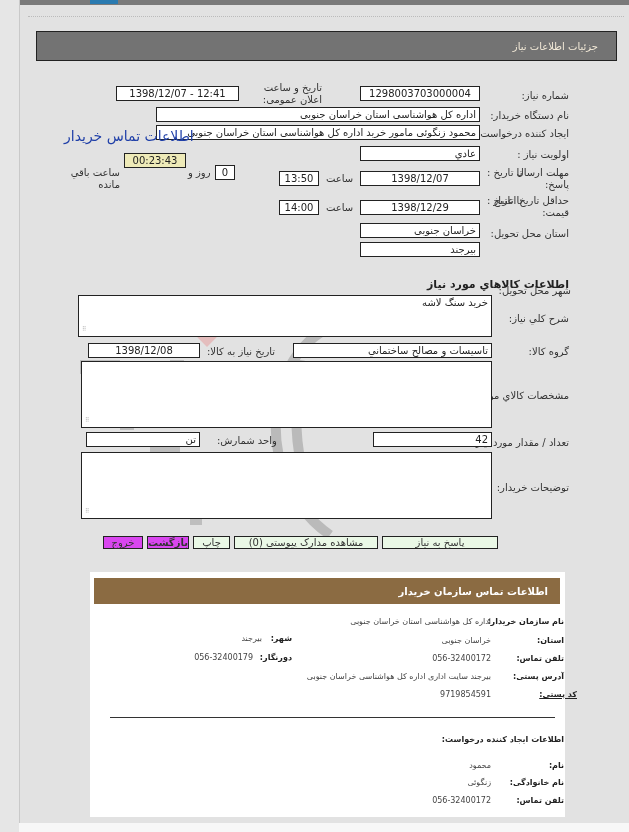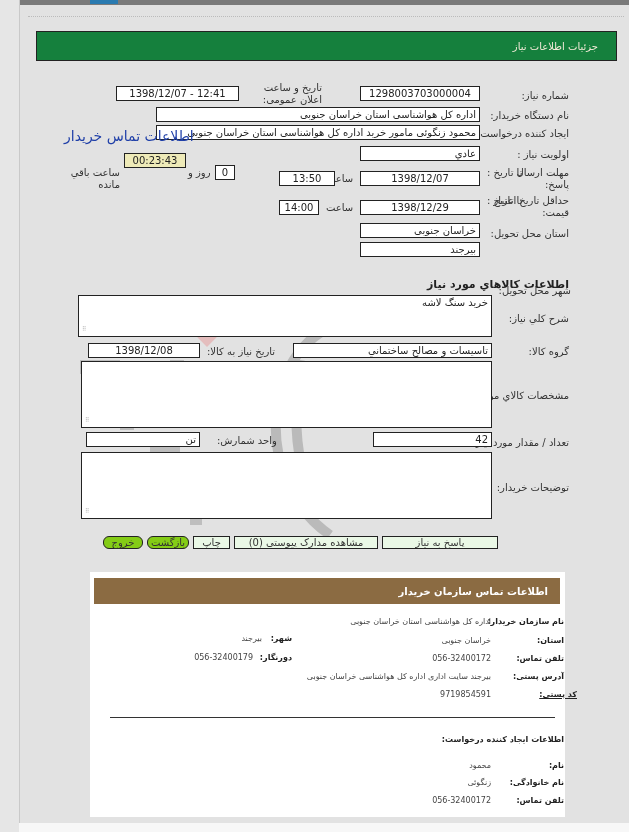--- a/index.html
+++ b/index.html
@@ -8,21 +8,21 @@
     background: #e2e2e2;
     font-family: "DejaVu Sans", sans-serif; font-size: 10px; color: #333;
   }
   .abs { position: absolute; }
   .topbar { left: 20px; top: 0; width: 609px; height: 5px; background: #7a7a7a; }
   .topbar-link { left: 90px; top: 0; width: 28px; height: 4px; background: #2a7ab0; }
   .left-rail { left: 0; top: 0; width: 19px; height: 832px; background: #e6e6e6; border-right: 1px solid #c9c9c9; }
   .dotted-line { left: 28px; top: 16px; width: 596px; border-top: 1px dotted #bbb; }
   .header-bar {
     left: 36px; top: 31px; width: 581px; height: 30px;
-    background: #15803d; border: 1px solid #222; box-sizing: border-box;
+    background: #737373; border: 1px solid #222; box-sizing: border-box;
     color: #f3ead8; font-size: 10px; direction: rtl;
     display: flex; align-items: center; padding-right: 18px;
   }
   .lbl { color: #333; font-size: 10px; direction: rtl; text-align: right; white-space: nowrap; line-height: 12px; }
   .field {
     background: #fff; border: 1px solid #222; box-sizing: border-box;
     font-size: 10px; color: #222; height: 15px; line-height: 13px;
     padding: 0 3px; white-space: nowrap; overflow: hidden;
   }
   .rtl { direction: rtl; text-align: right; }
@@ -30,21 +30,21 @@
   .yellow { background: #eeeab8; }
   .textarea { height: auto; }
   .grip { position: absolute; left: 3px; bottom: 1px; font-size: 6px; color: #aaa; letter-spacing: -1px; }
   .section-title { font-weight: bold; font-size: 11px; color: #222; direction: rtl; }
   .link { color: #1f3fa8; font-size: 14px; direction: rtl; white-space: nowrap; }
   .btn {
     position: absolute; height: 13px; border: 1px solid #222; box-sizing: border-box;
     font-size: 10px; line-height: 11px; text-align: center; direction: rtl; color: #333;
     background: #eaf8e6; cursor: pointer;
   }
-  .btn.red { background: #84cc16; border-radius: 6px; }
+  .btn.red { background: #d946ef; }
   .watermark { pointer-events: none; }
   .panel { left: 90px; top: 572px; width: 475px; height: 245px; background: #fff; }
   .panel-head {
     left: 94px; top: 578px; width: 466px; height: 26px; background: #8b6b42;
     color: #fff; font-weight: bold; font-size: 10px; direction: rtl;
     display: flex; align-items: center; padding-right: 12px; box-sizing: border-box;
   }
   .p-lbl { font-weight: bold; font-size: 8px; color: #222; direction: rtl; white-space: nowrap; }
   .p-val { font-size: 8px; color: #444; direction: rtl; white-space: nowrap; text-align: right; }
   .hr { left: 110px; top: 717px; width: 445px; border-top: 1px solid #333; }
@@ -90,21 +90,21 @@
 <div class="abs field rtl" style="left:156px;top:125px;width:324px;">محمود زنگوئی مامور خرید اداره کل هواشناسی استان خراسان جنوبی</div>
 <div class="abs link" style="left:64px;top:128px;">اطلاعات تماس خریدار</div>
 
 <div class="abs lbl" style="right:60px;top:149px;">اولویت نیاز :</div>
 <div class="abs field rtl" style="left:360px;top:146px;width:120px;font-family:Liberation Serif, serif;">عادي</div>
 
 <div class="abs lbl" style="right:60px;top:167px;width:70px;white-space:normal;">مهلت ارسال پاسخ:</div>
 <div class="abs lbl" style="left:487px;top:167px;">تا تاریخ :</div>
 <div class="abs field center" style="left:360px;top:171px;width:120px;">1398/12/07</div>
 <div class="abs lbl" style="left:326px;top:173px;">ساعت</div>
-<div class="abs field center" style="left:279px;top:171px;width:56px;">13:50</div>
+<div class="abs field center" style="left:279px;top:171px;width:40px;">13:50</div>
 <div class="abs field center" style="left:215px;top:165px;width:20px;">0</div>
 <div class="abs lbl" style="left:188px;top:167px;">روز و</div>
 <div class="abs field center yellow" style="left:124px;top:153px;width:62px;">00:23:43</div>
 <div class="abs lbl" style="left:64px;top:167px;width:56px;">
   <span style="white-space:normal;">ساعت باقي مانده</span>
 </div>
 
 <div class="abs lbl" style="right:60px;top:195px;width:82px;white-space:normal;">حداقل تاریخ اعتبار قیمت:</div>
 <div class="abs lbl" style="left:487px;top:195px;">تا تاریخ :</div>
 <div class="abs field center" style="left:360px;top:200px;width:120px;">1398/12/29</div>
@@ -142,21 +142,21 @@
 
 <div class="abs lbl" style="right:60px;top:482px;">توضیحات خریدار:</div>
 <div class="abs field rtl textarea" style="left:81px;top:452px;width:411px;height:67px;">
   <span></span>
   <span class="grip">⠿</span>
 </div>
 
 <div class="btn" style="left:382px;top:536px;width:116px;">پاسخ به نیاز</div>
 <div class="btn" style="left:234px;top:536px;width:144px;">مشاهده مدارک پیوستي (0)</div>
 <div class="btn" style="left:193px;top:536px;width:37px;">چاپ</div>
-<div class="btn red" style="left:147px;top:536px;width:42px;">بازگشت</div>
+<div class="btn red" style="left:147px;top:536px;width:42px;font-weight:bold;">بازگشت</div>
 <div class="btn red" style="left:103px;top:536px;width:40px;">خروج</div>
 
 <div class="abs panel"></div>
 <div class="abs panel-head">
   <span>اطلاعات تماس سازمان خریدار</span>
 </div>
 
 <div class="abs p-lbl" style="right:65px;top:617px;">نام سازمان خریدار:</div>
 <div class="abs p-val" style="right:138px;top:617px;">اداره کل هواشناسی استان خراسان جنوبی</div>
 

